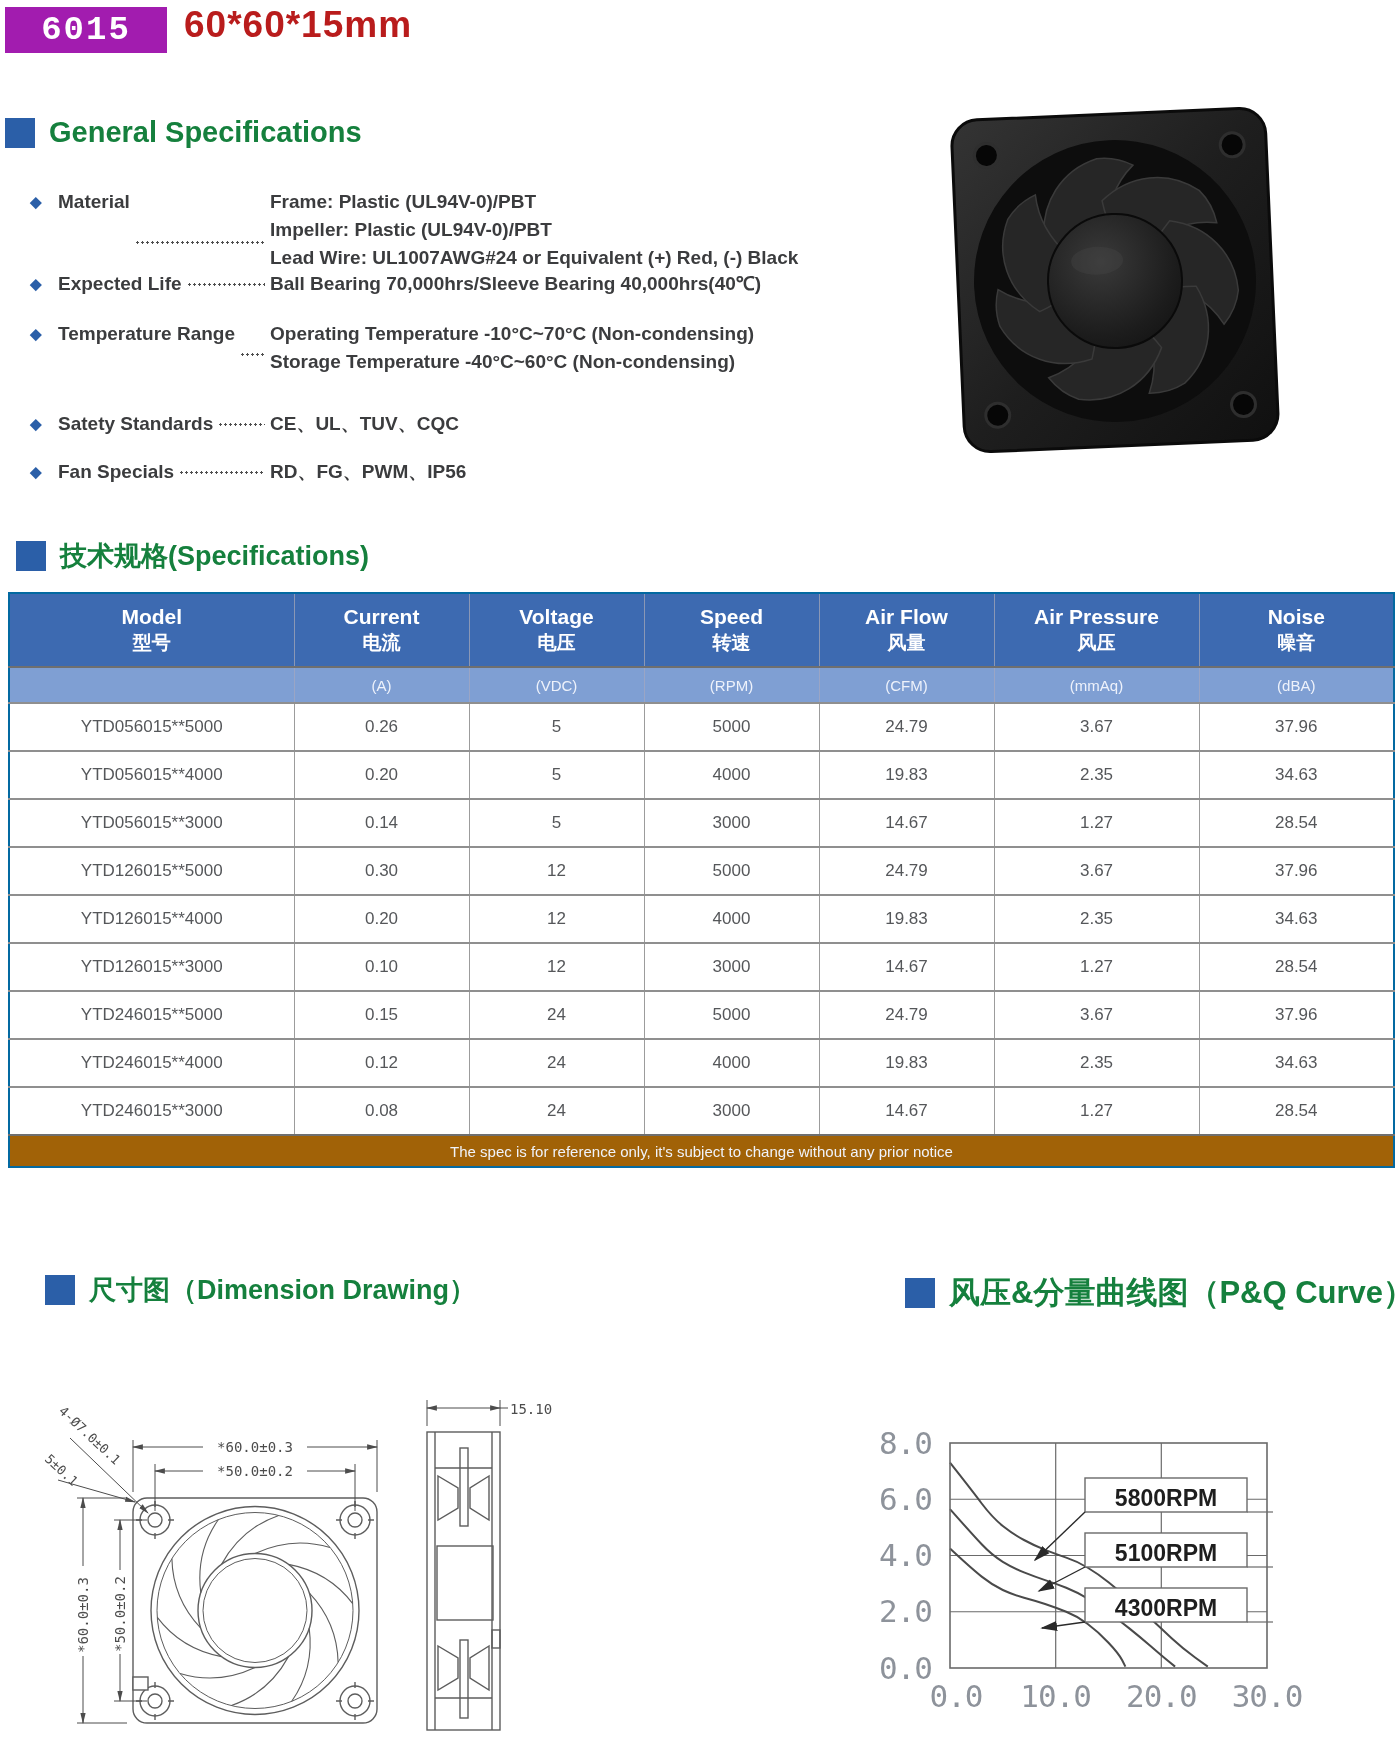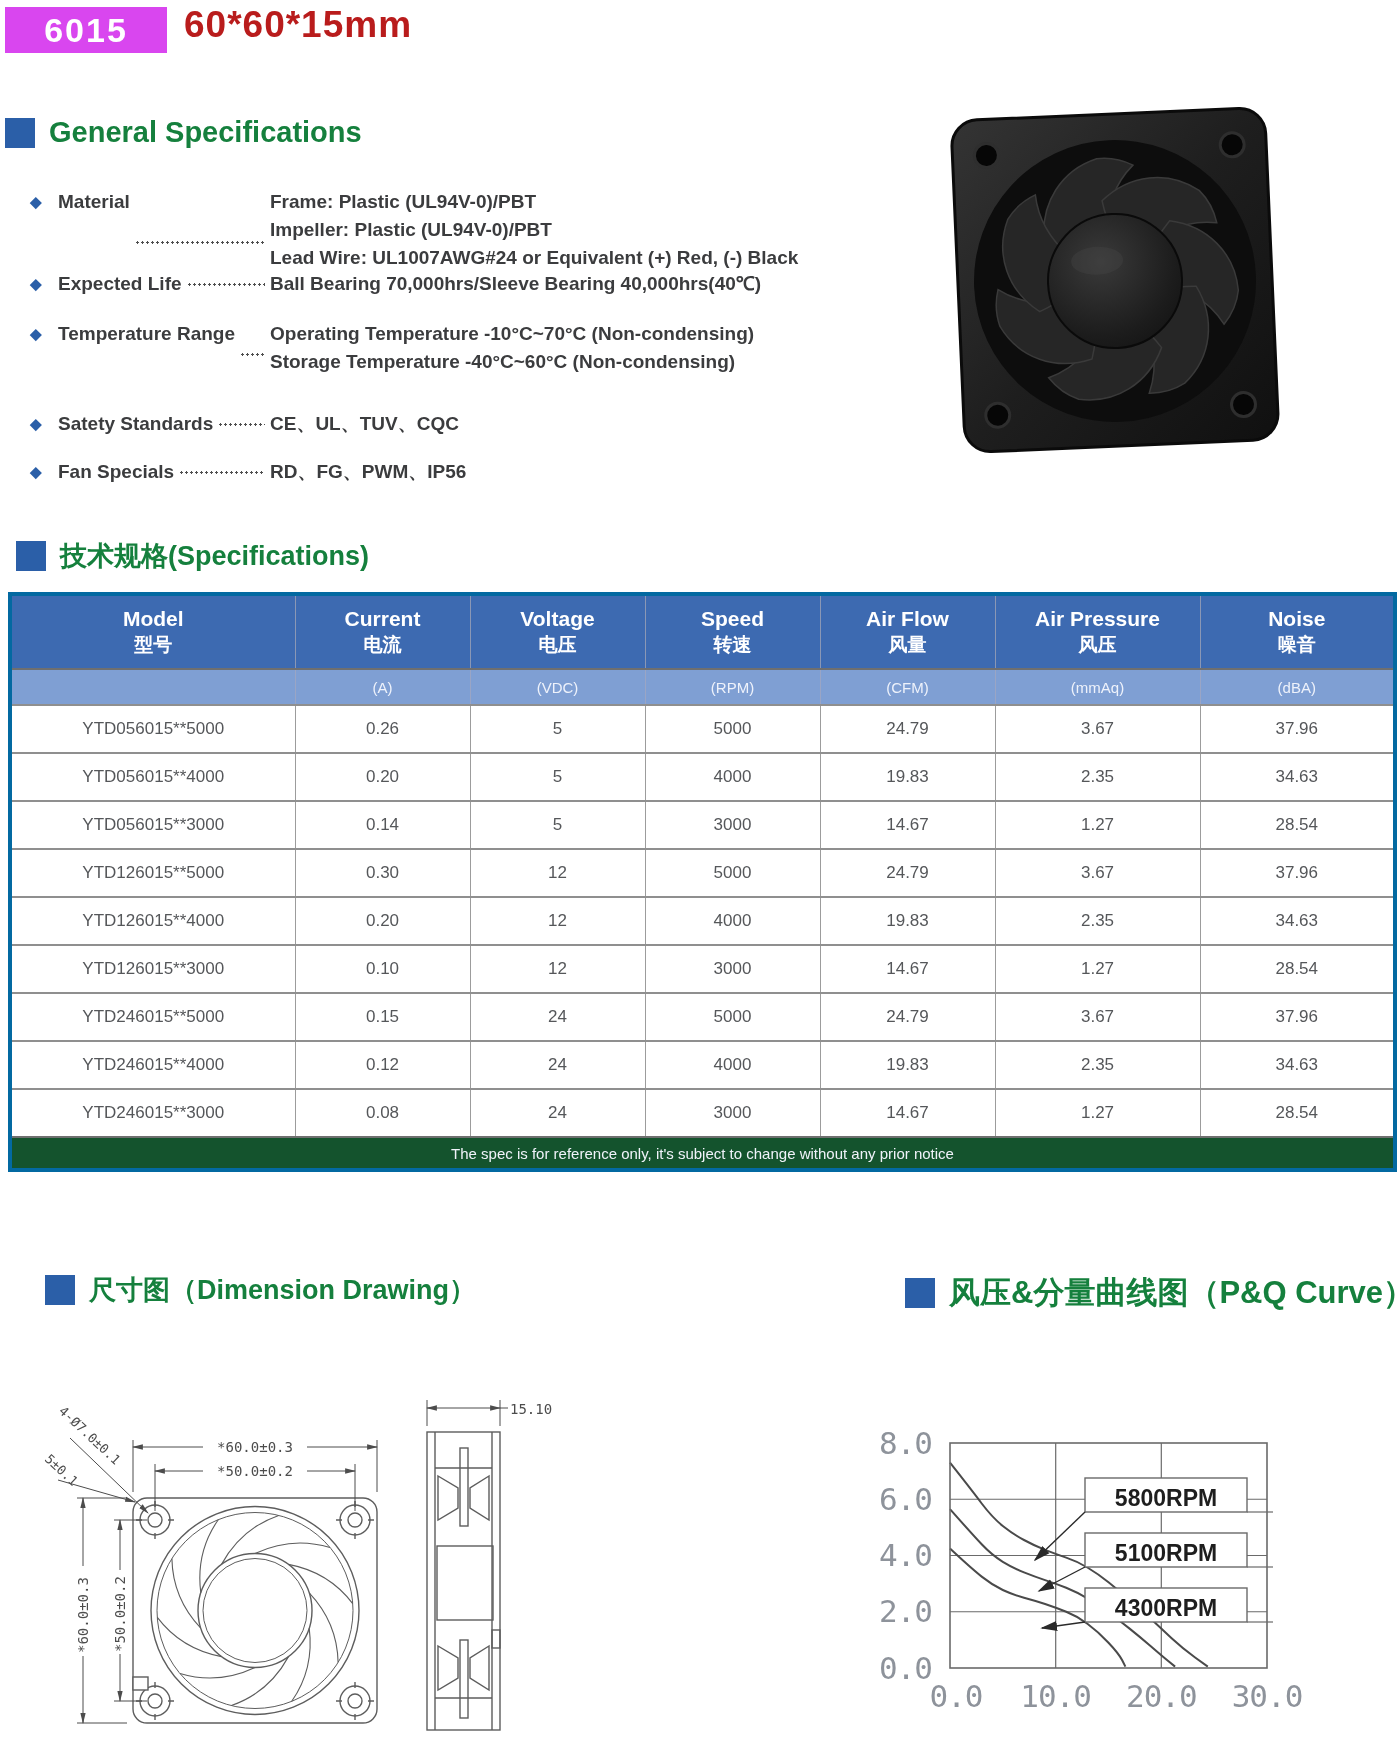--- a/index.html
+++ b/index.html
@@ -1,20 +1,20 @@
 <!DOCTYPE html>
 <html><head>
 <meta charset="utf-8">
 <style>
   html,body{margin:0;padding:0;background:#ffffff;}
   body{width:1400px;height:1741px;position:relative;font-family:"Liberation Sans",sans-serif;overflow:hidden;}
 
   
-  .badge{position:absolute;left:5px;top:7px;width:162px;height:46px;background:#d946ef;color:#fff;
-         font-size:34px;font-weight:bold;display:flex;align-items:center;justify-content:center;letter-spacing:2px;}
+  .badge{position:absolute;left:5px;top:7px;width:162px;height:46px;background:#a21caf;color:#fff;
+         font-size:34px;font-weight:bold;display:flex;align-items:center;justify-content:center;letter-spacing:2px;font-family:Liberation Mono, monospace;}
   .size-title{position:absolute;left:184px;top:4px;font-size:37px;font-weight:bold;color:#b91c1c;letter-spacing:1px;}
 
   
   .sec-head{position:absolute;display:flex;align-items:center;color:#15803d;font-weight:bold;white-space:nowrap;}
   .sec-head .sq{width:30px;height:30px;background:#2b5fa8;margin-right:14px;flex:none;}
   #gs-head{left:5px;top:116px;font-size:29px;}
   #spec-head{left:8px;top:538px;font-size:27px;margin-left:8px;}
   #dim-head{left:5px;top:1272px;font-size:27px;padding-left:40px;}
   #pq-head{left:905px;top:1272px;font-size:31px;}
 
@@ -23,33 +23,33 @@
   .spec-item{position:absolute;left:0;width:850px;display:flex;font-size:19px;font-weight:bold;color:#3b3c3e;line-height:28px;}
   .spec-item .diamond{color:#2b5fa8;font-size:15px;width:28px;flex:none;}
   .spec-item .lblwrap{width:212px;flex:none;display:flex;}
   .spec-item .lbl{white-space:nowrap;}
   .spec-item .dots{flex:1;margin:0 5px 7px 5px;background-image:radial-gradient(circle,#4e4e4e 1.1px,transparent 1.3px);
                    background-size:5px 5px;background-repeat:repeat-x;background-position:left 72%;}
   .spec-item .vals{flex:1;}
 
   
   #spec-table{position:absolute;left:8px;top:592px;width:1385px;border-collapse:collapse;table-layout:fixed;
-              border:4px solid #0369a1;}
+              border:2px solid #0369a1;}
   #spec-table thead tr.hrow th{background:#3d6ab1;color:#ffffff;height:72px;border-left:1px solid #8a97b5;
               font-weight:bold;padding:0;vertical-align:middle;}
   #spec-table thead tr.hrow th:first-child{border-left:none;}
   #spec-table .h-en{font-size:21px;line-height:26px;}
   #spec-table .h-cn{font-size:19px;line-height:26px;}
   #spec-table thead tr.urow td{background:#7f9fd3;color:#eef2fb;height:32px;border-left:1px solid #9aa5c5;
               border-top:2px solid #6f6f6f;font-size:15px;text-align:center;}
   #spec-table thead tr.urow td:first-child{border-left:none;}
   #spec-table tbody td{background:#fff;height:44px;border-left:1px solid #9c9c9c;border-top:2px solid #8f8f8f;
               color:#55575a;font-size:17px;text-align:center;}
   #spec-table tbody td:first-child{border-left:none;}
-  #spec-table tfoot td{background:#14532d;color:#f0f3fa;height:28px;font-size:15px;text-align:center;border-top:2px solid #6f6f6f;}
+  #spec-table tfoot td{background:#a16207;color:#f0f3fa;height:28px;font-size:15px;text-align:center;border-top:2px solid #6f6f6f;}
 
   svg text{font-family:"DejaVu Sans Mono","Liberation Mono",monospace;}
   .cadtxt{font-size:14px;fill:#4c4c4c;}
   .cadtxt-s{font-size:13px;fill:#4c4c4c;}
   .tick{font-size:31px;fill:#8e939b;letter-spacing:-1px;}
   .rpm{font-family:"Liberation Sans",sans-serif;font-size:23px;font-weight:bold;fill:#1e1e1e;}
 </style>
 </head>
 <body>
 

